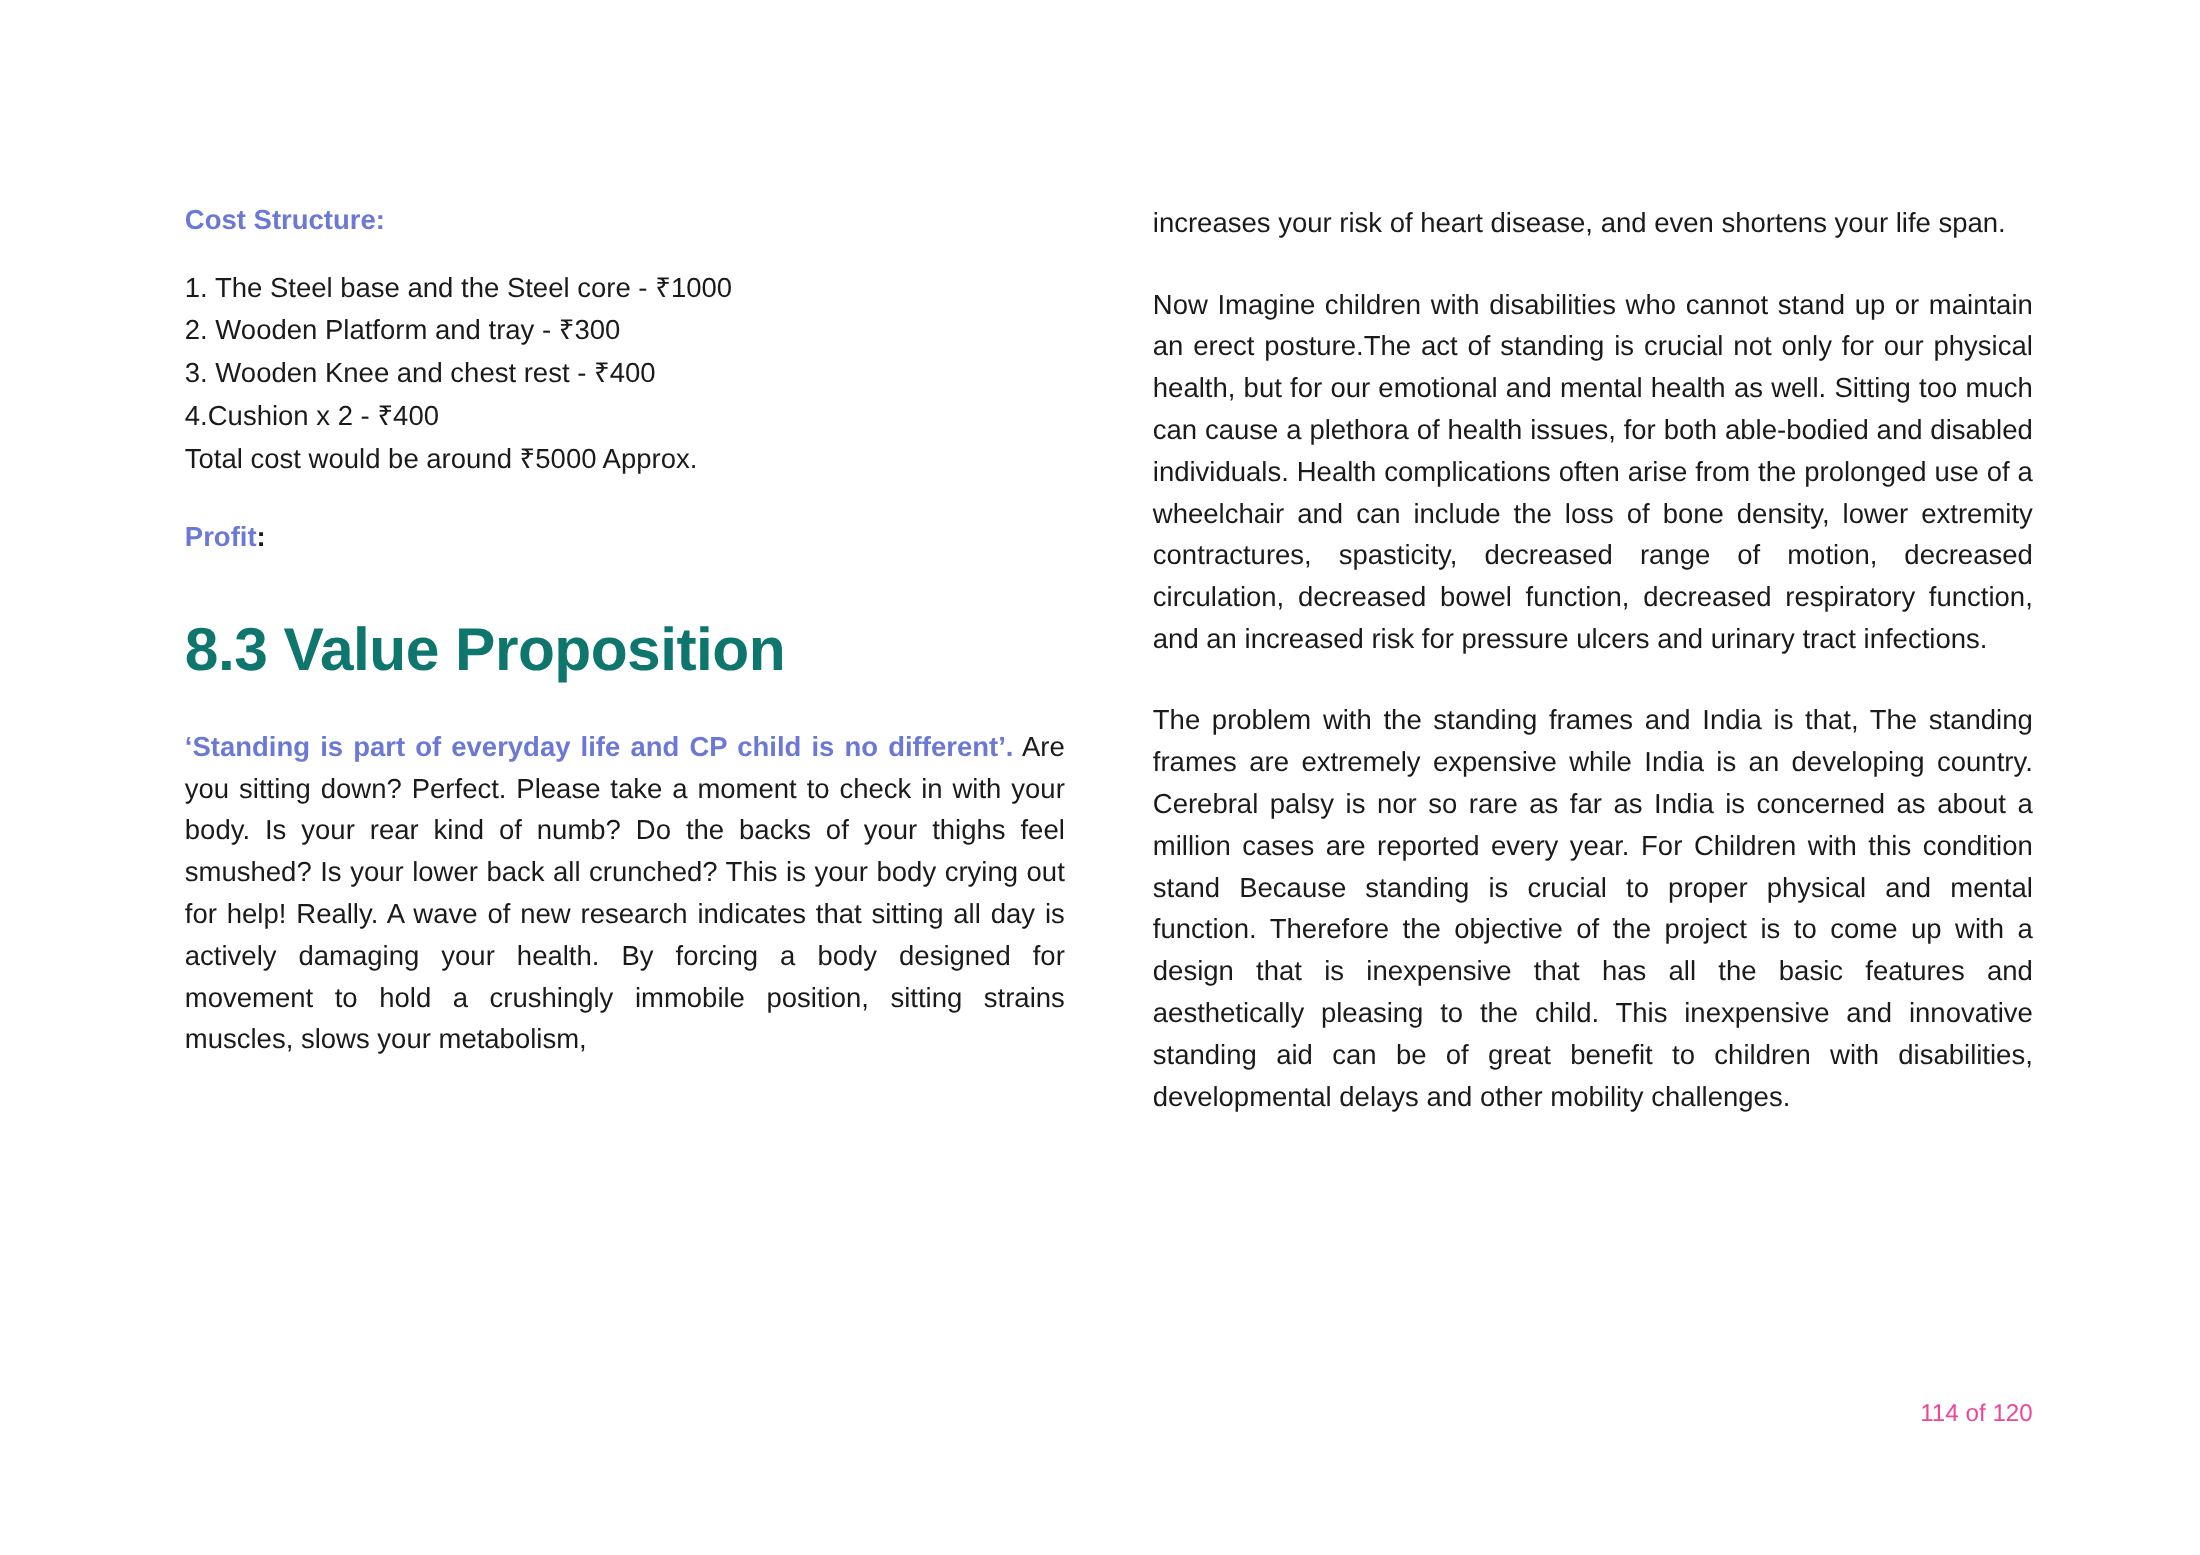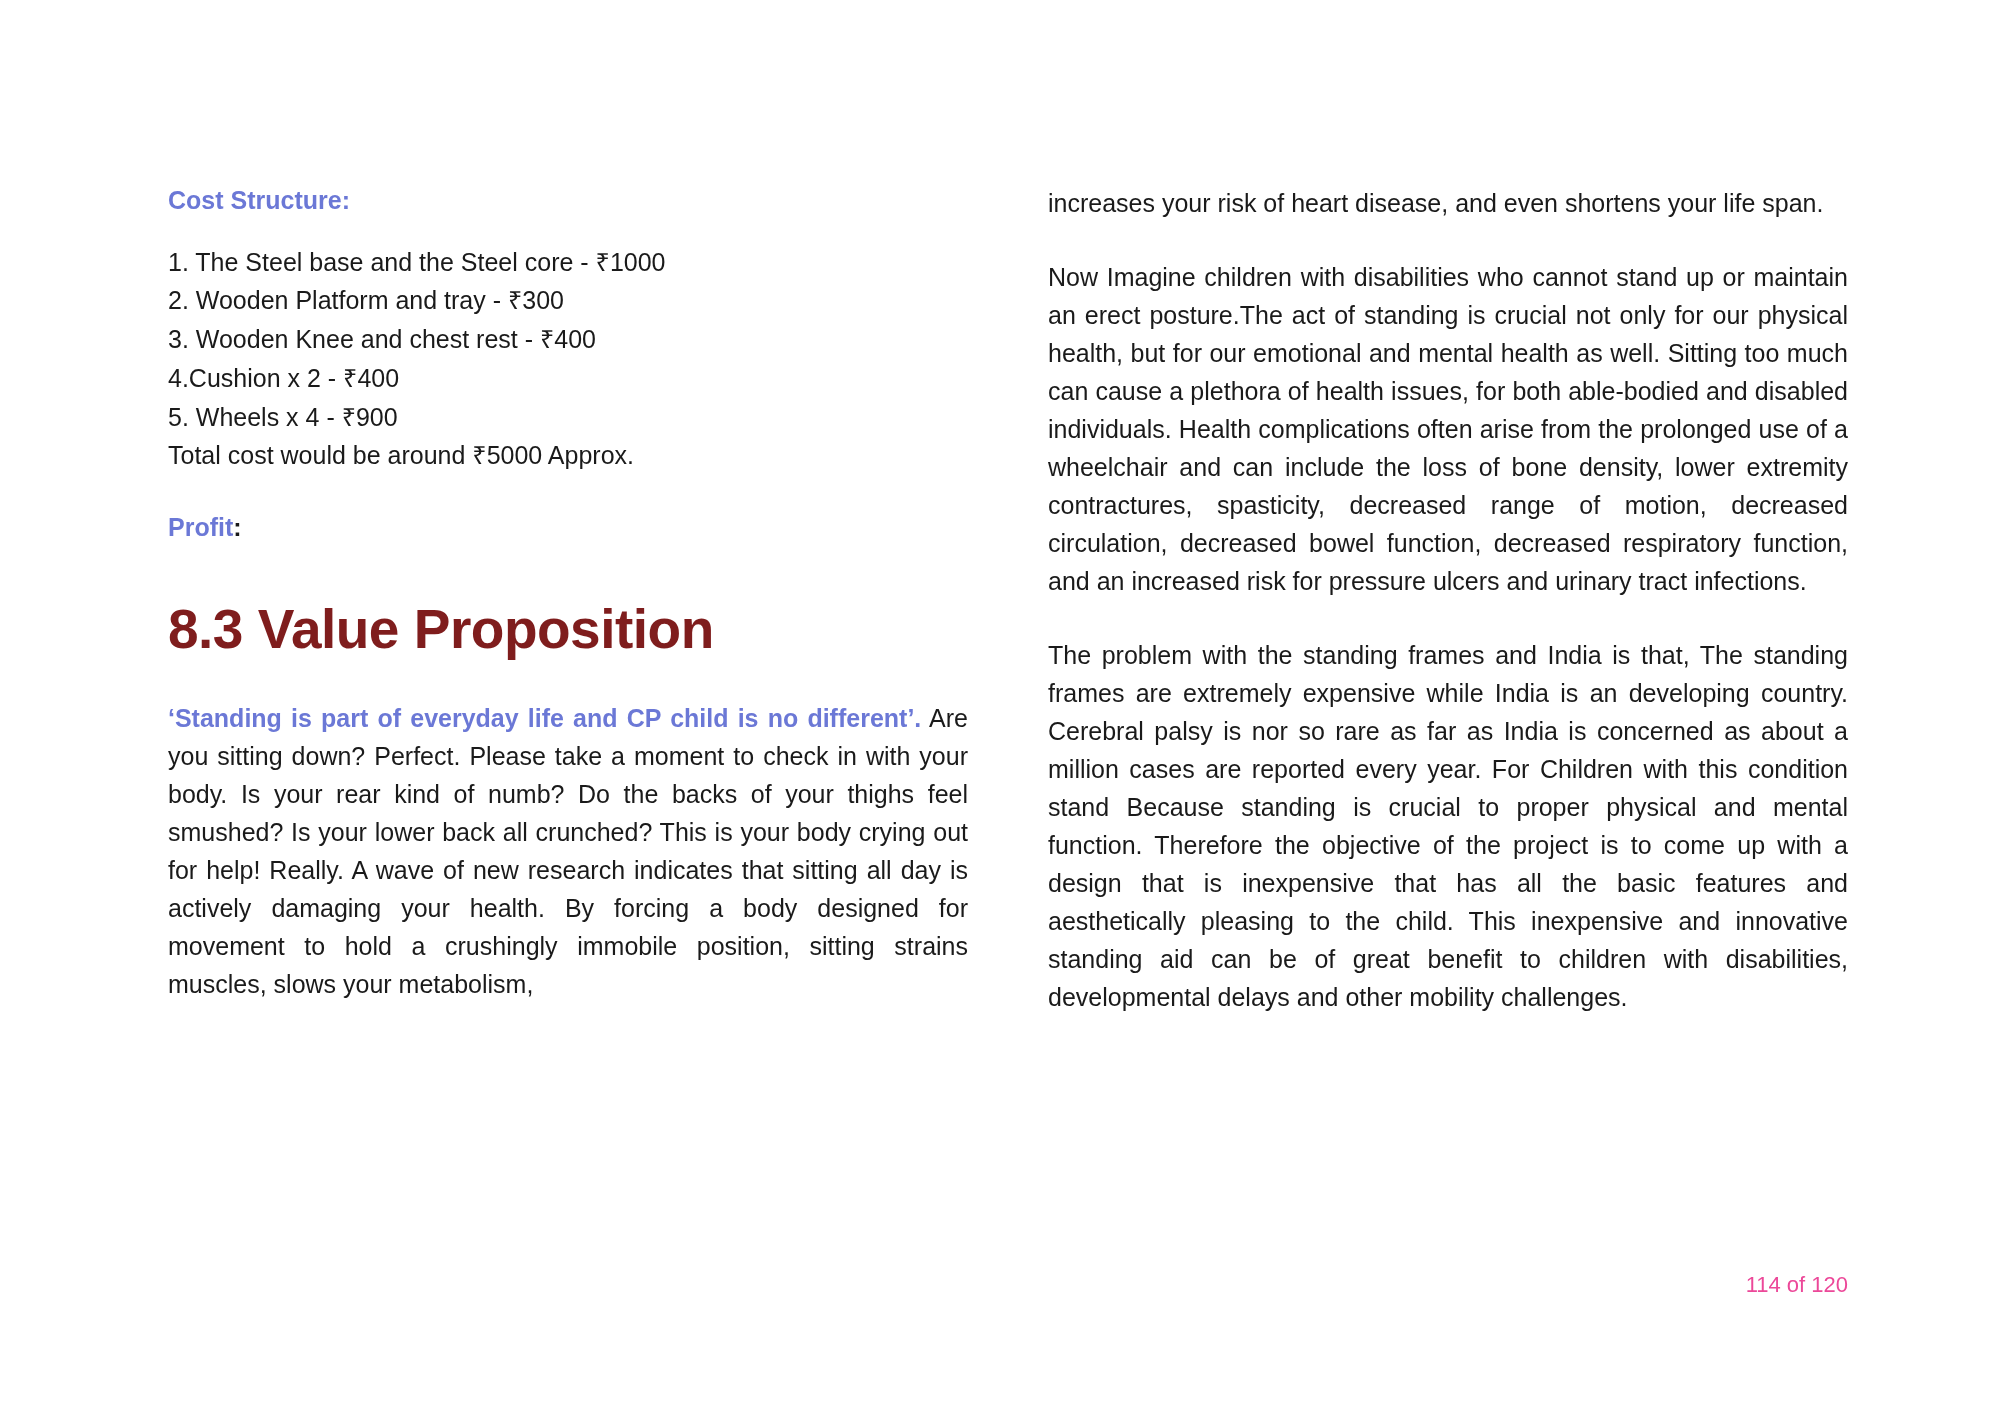--- a/index.html
+++ b/index.html
@@ -70,21 +70,21 @@
     font-weight: bold;
   }
   .profit-body {
     font-size: 25px;
     line-height: 1.55;
     margin: 0;
   }
   .big-heading {
     font-size: 55px;
     font-weight: bold;
-    color: #7f1d1d;
+    color: #0f766e;
     margin: 52px 0 40px 0;
     line-height: 1.1;
     letter-spacing: -0.5px;
   }
   .quote-lead {
     font-size: 25px;
     font-weight: bold;
     color: #6b78d6;
   }
   .body-par {
@@ -113,21 +113,20 @@
 
     <div class="col col-left">
 
       <h2 class="heading-small">Cost Structure:</h2>
 
       <ul class="cost-list">
         <li>1. The Steel base and the Steel core  - ₹1000</li>
         <li>2. Wooden Platform and tray - ₹300</li>
         <li>3. Wooden Knee and chest rest - ₹400</li>
         <li>4.Cushion x 2 - ₹400</li>
-        <li>5. Wheels x 4 - ₹900</li>
       </ul>
 
       <p class="total-line">Total cost would be around ₹5000 Approx.</p>
 
       <div class="spacer-18"></div>
 
       <p class="profit-head"><span>Profit</span><span class="colon">:</span></p>
 
       <h1 class="big-heading">8.3 Value Proposition</h1>
 

